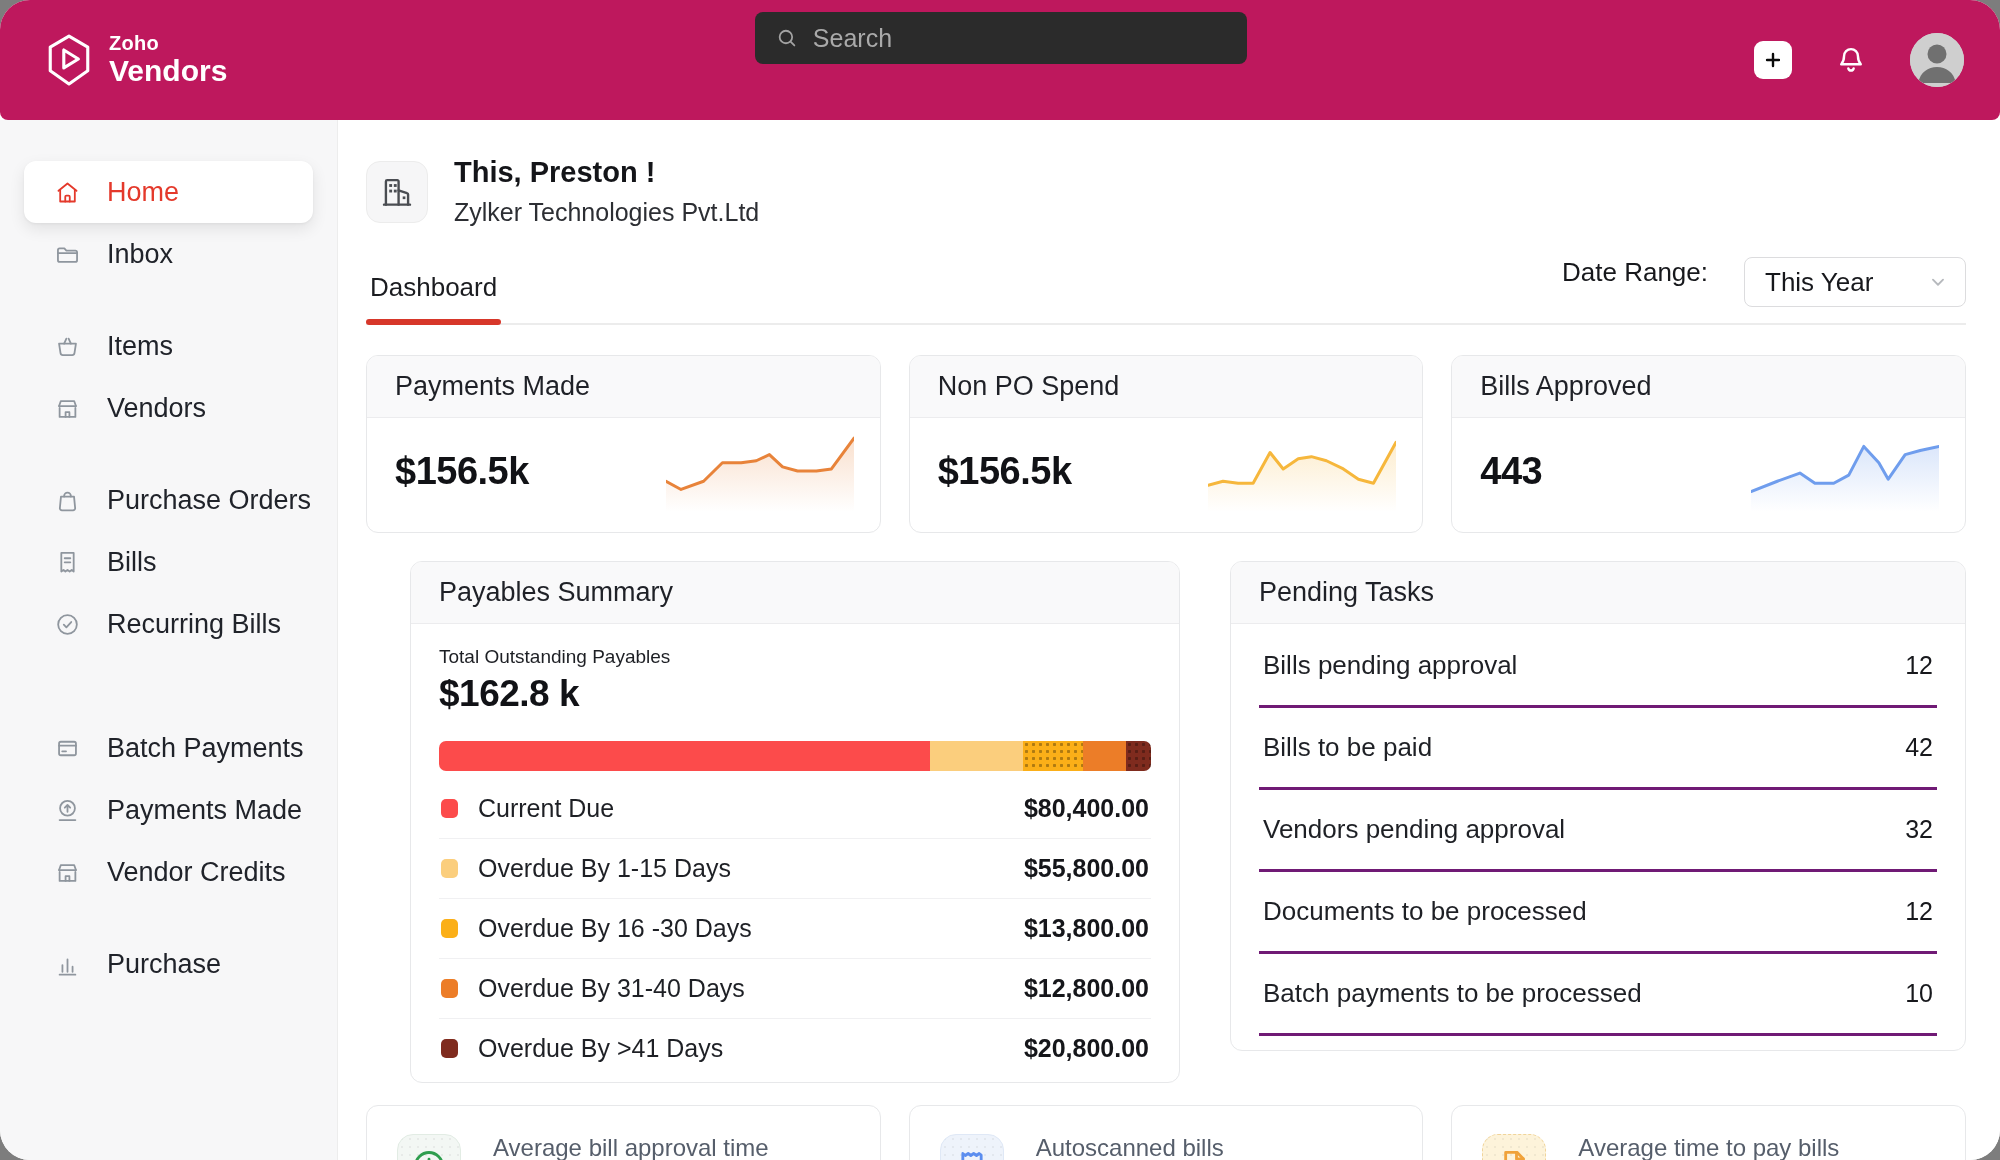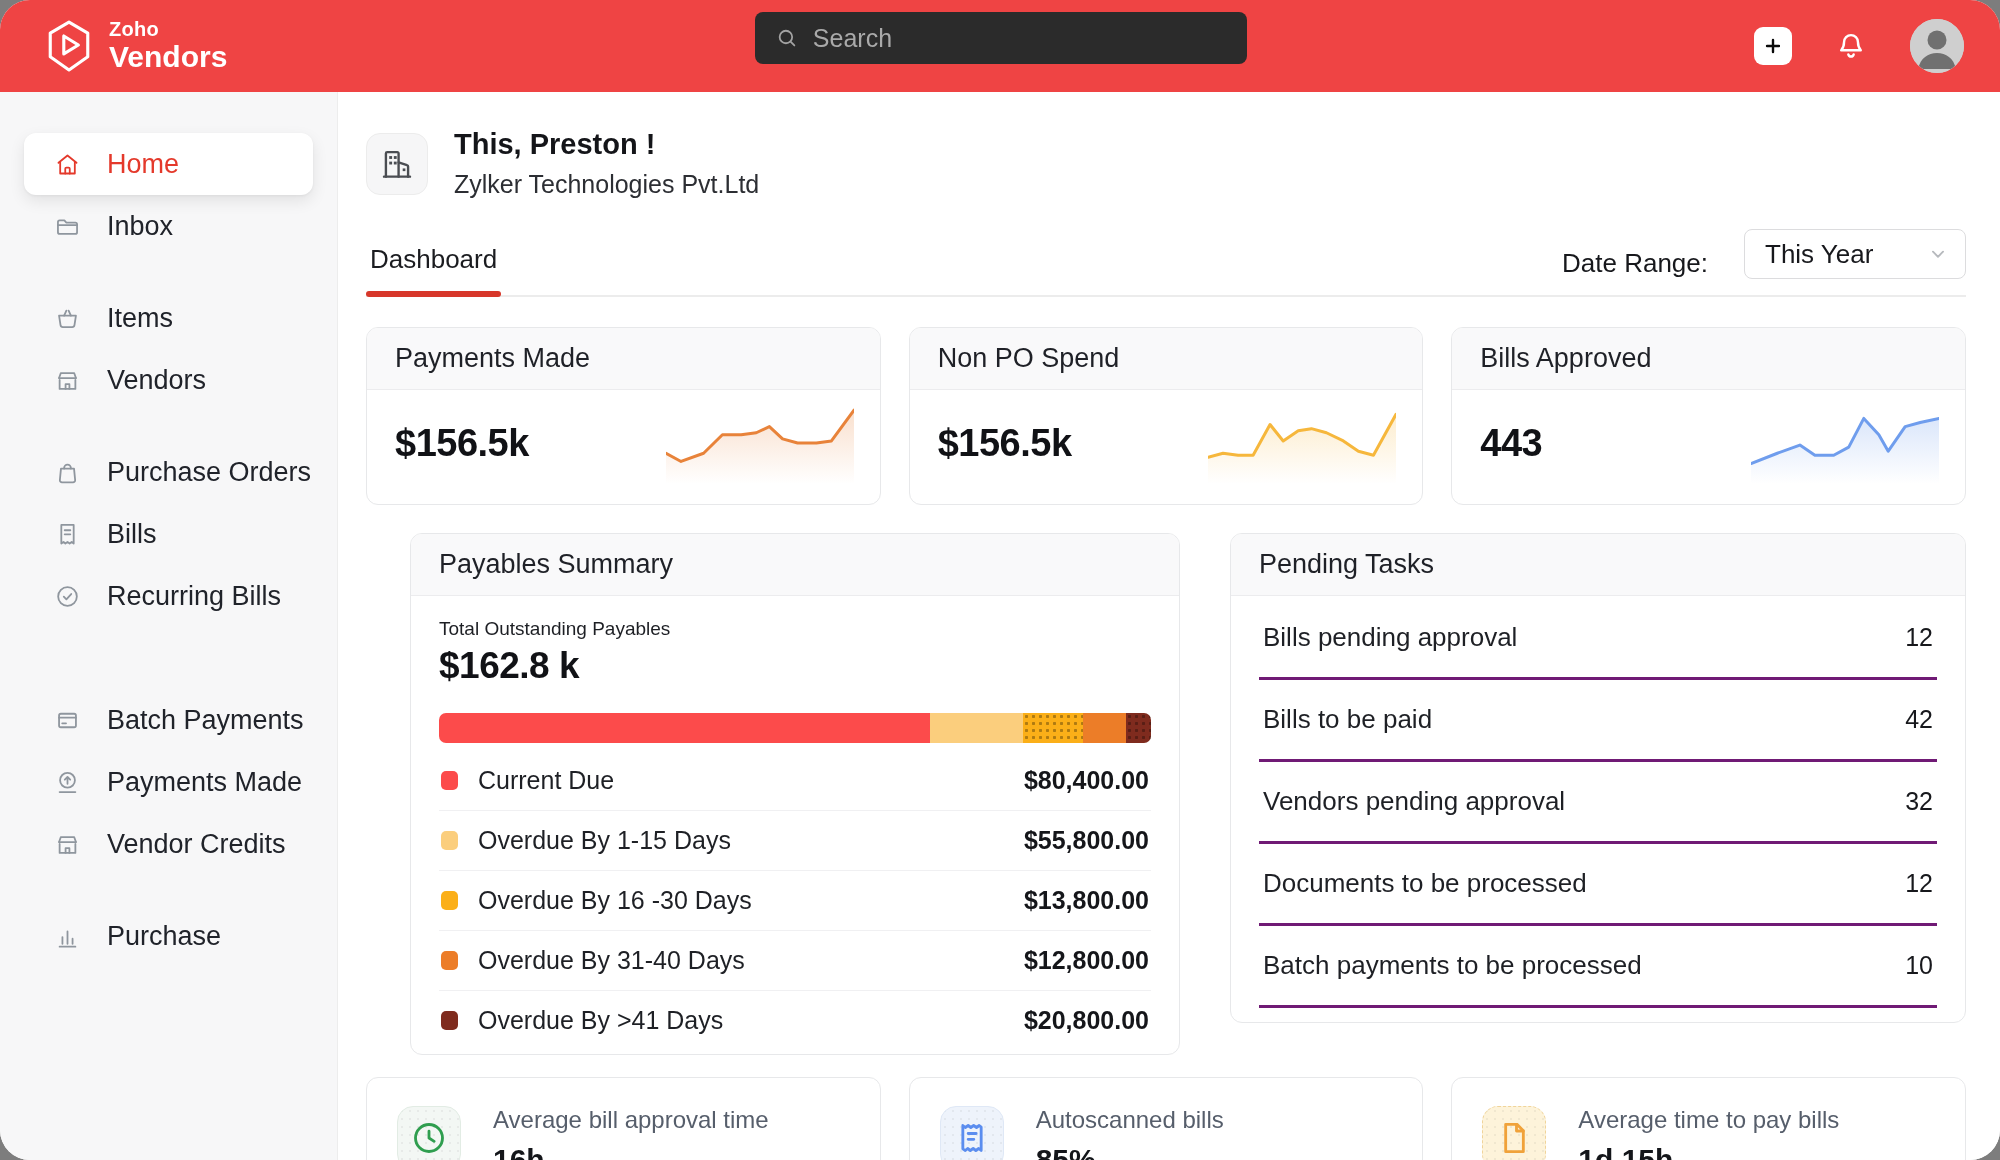--- a/index.html
+++ b/index.html
@@ -1,20 +1,20 @@
 <!DOCTYPE html>
 <html><head>
 <meta charset="utf-8">
 <style>
   * { box-sizing: border-box; margin: 0; padding: 0; }
   html,body { background:#7d7d7d; font-family:"Liberation Sans", sans-serif; }
   .window { width:2000px; height:1160px; background:#fff; border-radius:30px; overflow:hidden; position:relative; margin:0 auto; }
 
   
-  .topbar { height:92px; background:#ef4444; display:flex; align-items:center; padding:0 36px 0 44px; position:relative; }
+  .topbar { height:120px; background:#be185d; display:flex; align-items:center; padding:0 36px 0 44px; position:relative;border-radius:8px; }
   .logo { display:flex; align-items:center; gap:15px; color:#fff; cursor:pointer; }
   .logo-text .lt { font-size:20px; font-weight:700; letter-spacing:.3px; }
   .logo-text .lb { font-size:30px; font-weight:700; margin-top:-1px; }
   .searchbox { position:absolute; left:755px; top:12px; width:492px; height:52px; background:#2b2b2b; border-radius:8px; display:flex; align-items:center; gap:14px; padding:0 20px; }
   .searchbox input { background:transparent; border:none; outline:none; color:#e8e8e8; font-size:25px; width:100%; font-family:inherit; }
   .searchbox input::placeholder { color:#a9a9a9; }
   .topbar-right { margin-left:auto; display:flex; align-items:center; gap:42px; }
   .plus-btn { width:38px; height:38px; background:#fff; border-radius:9px; display:flex; align-items:center; justify-content:center; cursor:pointer; }
   .bell-btn { display:flex; cursor:pointer; }
   .avatar { width:54px; height:54px; border-radius:50%; background:#d2d2d2; overflow:hidden; cursor:pointer; position:relative; }
@@ -36,21 +36,21 @@
   
   .greeting-row { display:flex; align-items:center; gap:26px; }
   .company-icon { width:62px; height:62px; border-radius:14px; background:#f6f6f7; border:1px solid #ececec; display:flex; align-items:center; justify-content:center; color:#43464c; }
   .greet-title { font-size:29px; font-weight:700; color:#141519; }
   .greet-sub { font-size:25px; color:#2c2e33; margin-top:9px; }
 
   
   .tabs-row { display:flex; align-items:flex-end; margin-top:30px; border-bottom:2px solid #ececec; }
   .tab { font-size:26px; font-weight:500; color:#1b1c20; padding:8px 4px 20px; position:relative; cursor:pointer; }
   .tab::after { content:""; position:absolute; left:0; right:0; bottom:-2px; height:6px; background:#d7372a; border-radius:3px; }
-  .date-range { margin-left:auto; display:flex; align-items:flex-end; gap:36px; padding-bottom:16px; }
+  .date-range { margin-left:auto; display:flex; align-items:flex-start; gap:36px; padding-bottom:16px; }
   .dr-label { font-size:26px; color:#17181c; }
   .dr-select { width:222px; height:50px; border:1px solid #dcdcde; border-radius:8px; display:flex; align-items:center; justify-content:space-between; padding:0 16px 0 20px; font-size:26px; color:#17181c; cursor:pointer; background:#fff; }
 
   
   .card { background:#fff; border:1px solid #e7e8ea; border-radius:12px; overflow:hidden; }
   .card-header { background:#f9f9fa; border-bottom:1px solid #ececee; padding:16px 28px; font-size:27px; color:#1f2127; height:62px; display:flex; align-items:center; }
 
   
   .stat-grid { display:grid; grid-template-columns:repeat(3,1fr); gap:28px; margin-top:30px; }
   .stat-body { display:flex; align-items:center; justify-content:space-between; padding:8px 26px 16px 28px; height:114px; }

